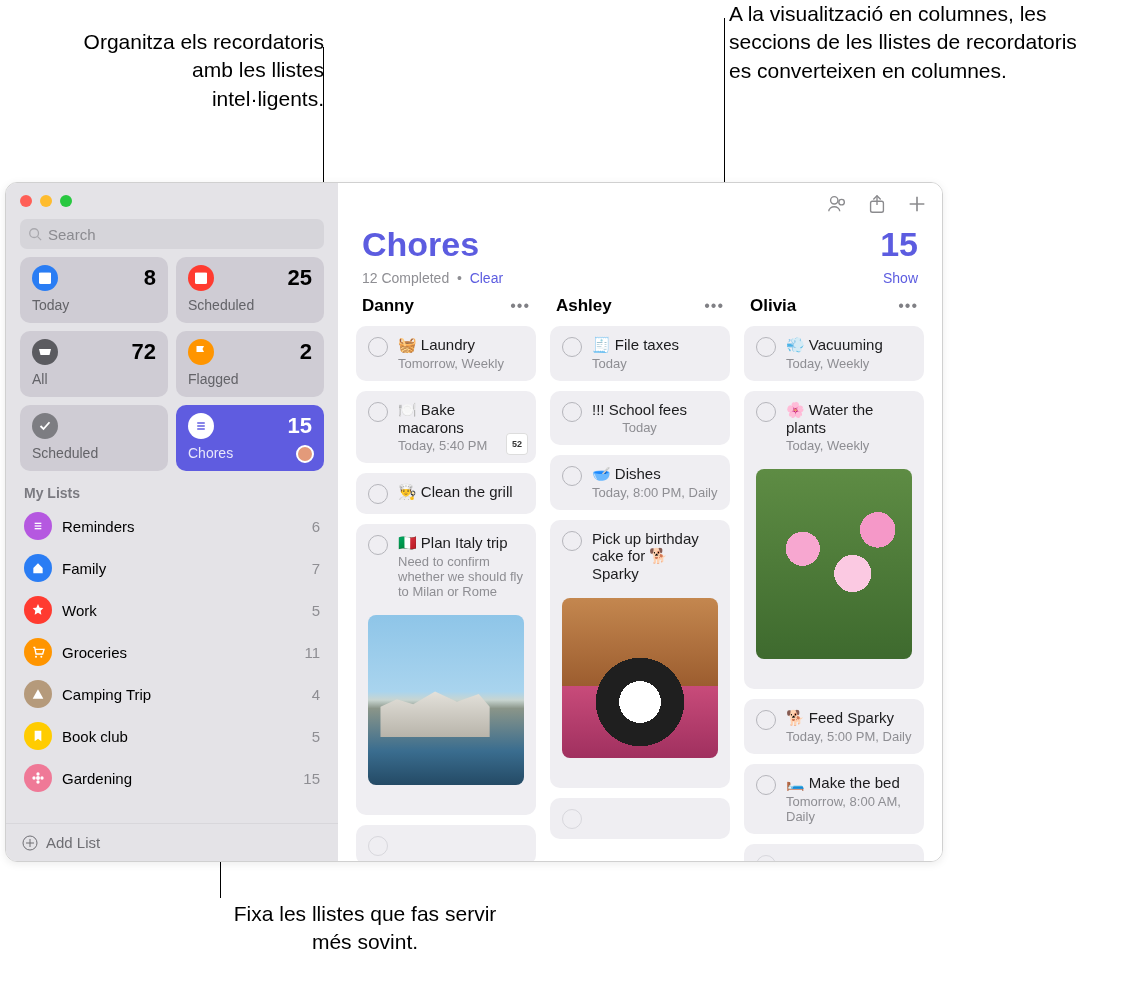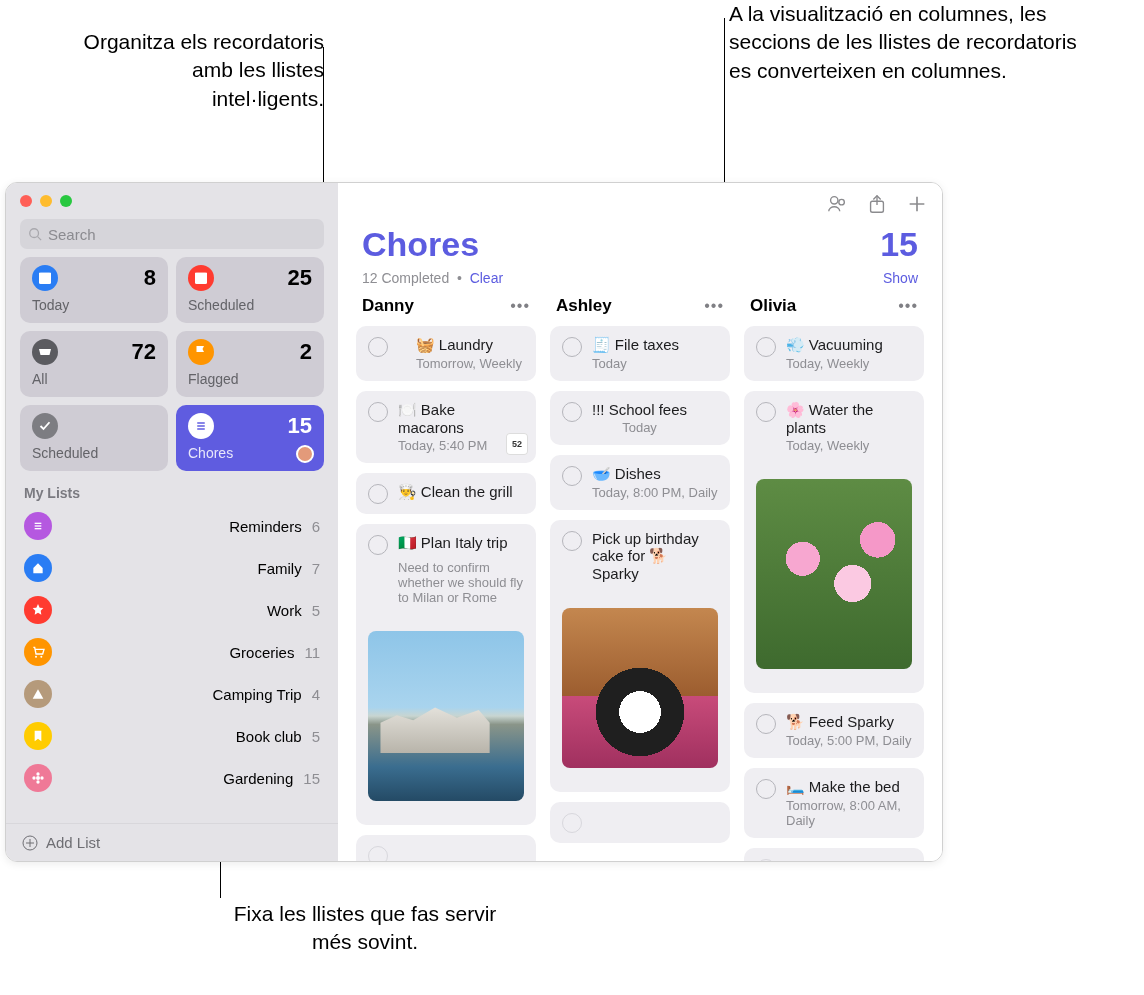--- a/index.html
+++ b/index.html
@@ -27,21 +27,21 @@
 .smart .ico { width:26px; height:26px; border-radius:50%; display:flex; align-items:center; justify-content:center; margin-bottom:6px; }
 .smart .cnt { position:absolute; top:8px; right:12px; font-size:22px; font-weight:700; }
 .smart .lbl { font-size:14px; font-weight:500; color:#636368; }
 .smart.active .lbl{color:#fff;opacity:.85;}
 .smart .avatar{position:absolute;bottom:8px;right:10px;width:18px;height:18px;border-radius:50%;background:#e39a7a;border:2px solid #fff;}
 
 .section-title{padding:6px 18px 4px;font-size:14px;font-weight:600;color:#7a7a80;}
 .list-items{flex:1;overflow-y:auto;}
 .li{display:flex;align-items:center;padding:7px 18px;cursor:pointer;gap:10px;}
 .li .dot{width:28px;height:28px;border-radius:50%;display:flex;align-items:center;justify-content:center;flex-shrink:0;}
-.li .nm{flex:1;font-size:15px;text-align:right;}
+.li .nm{flex:1;font-size:15px;}
 .li .ct{font-size:15px;color:#8e8e93;}
 .addlist{padding:10px 16px;font-size:15px;color:#6e6e73;display:flex;align-items:center;gap:8px;cursor:pointer;border-top:1px solid rgba(0,0,0,.05);}
 
 
 .main{flex:1;background:#fff;display:flex;flex-direction:column;overflow:hidden;}
 .topbar{display:flex;justify-content:flex-end;padding:10px 14px;gap:18px;}
 .topbar .tico{width:22px;height:22px;color:#8b8b8e;cursor:pointer;}
 .header{padding:0 24px 6px;display:flex;justify-content:space-between;align-items:flex-start;}
 .header h1{font-size:34px;font-weight:700;color:#5c5ce0;}
 .header .big{font-size:34px;font-weight:700;color:#5c5ce0;}
@@ -53,23 +53,23 @@
 .col{flex:1;display:flex;flex-direction:column;gap:10px;overflow-y:auto;scrollbar-width:none;}
 .colh{display:flex;justify-content:space-between;align-items:center;padding:0 6px;}
 .colh .cn{font-size:17px;font-weight:700;}
 .colh .dots{font-size:16px;color:#808085;cursor:pointer;letter-spacing:1px;}
 
 .card{background:#efeef2;border-radius:10px;padding:10px 12px;display:flex;gap:10px;position:relative;}
 .card .chk{width:20px;height:20px;border-radius:50%;border:1.5px solid #b5b5bb;flex-shrink:0;margin-top:1px;cursor:pointer;}
 .card .body{flex:1;}
 .card .ttl{font-size:15px;color:#1c1c1e;}
 .card .meta{font-size:13px;color:#8e8e93;margin-top:2px;}
-.card .notes{font-size:13px;color:#8e8e93;margin-top:8px;}
+.card .notes{font-size:13px;color:#8e8e93;margin-top:2px;}
 .card .cal{position:absolute;bottom:8px;right:8px;width:22px;height:22px;background:#fff;border-radius:4px;font-size:9px;text-align:center;line-height:22px;font-weight:700;color:#333;box-shadow:0 0 0 1px #ddd inset;}
-.card.hasimg{flex-direction:column;gap:20px;padding:10px 12px 24px;}
+.card.hasimg{flex-direction:column;gap:10px;padding:10px 12px 30px;}
 .card.hasimg .top{display:flex;gap:10px;}
 .imgblk{width:100%;border-radius:8px;margin-top:6px;}
 .card.empty{padding:10px 12px;min-height:40px;}
 .card.empty .chk{opacity:.4;}
 
 
 .fake-sea{height:170px;background:linear-gradient(180deg,#8ec5e8 0%,#a9d4ee 45%,#c8d5d1 50%,#8a9589 55%,#3a6d8f 80%,#244a65 100%);position:relative;}
 .fake-sea::after{content:"";position:absolute;left:8%;top:42%;width:70%;height:30%;background:linear-gradient(180deg,#e8e6e0 0%,#b8b4aa 100%);clip-path:polygon(0 40%,15% 25%,30% 35%,50% 10%,70% 30%,90% 15%,100% 40%,100% 100%,0 100%);}
 .fake-dog{height:160px;background:radial-gradient(circle at 50% 65%,#fff 0%,#fff 16%,#1f1f1f 16%,#1f1f1f 34%,rgba(0,0,0,0) 34%),linear-gradient(180deg,#c4874f 0%,#9c5d2f 55%,#c84b7a 55%,#a0305f 100%);}
 .fake-flower{height:190px;background:radial-gradient(circle at 30% 42%,#f7a7d0 0%,#f7a7d0 11%,transparent 11%),radial-gradient(circle at 62% 55%,#fbc9e2 0%,#fbc9e2 13%,transparent 13%),radial-gradient(circle at 78% 32%,#f598c8 0%,#f598c8 10%,transparent 10%),linear-gradient(180deg,#5e8c44 0%,#3e6a2e 100%);}
@@ -283,21 +283,21 @@
       <span class="show">Show</span>
     </div>
 
     <div class="cols" id="cols">
         <div class="col">
           <div class="colh">
     <div class="cn">Danny</div>
     <div class="dots">•••</div>
           </div>
           <div class="card">
-            <div class="" style="display:flex;gap:28px;justify-content:space-between;">
+            <div class="" style="display:flex;gap:10px;justify-content:space-between;">
       <div class="chk"></div>
       <div class="body">
         <div class="ttl">🧺 Laundry</div>
         <div class="meta">Tomorrow, Weekly</div>
 
       </div>
             </div>
           </div>
           <div class="card">
             <div class="" style="display:flex;gap:10px;">

